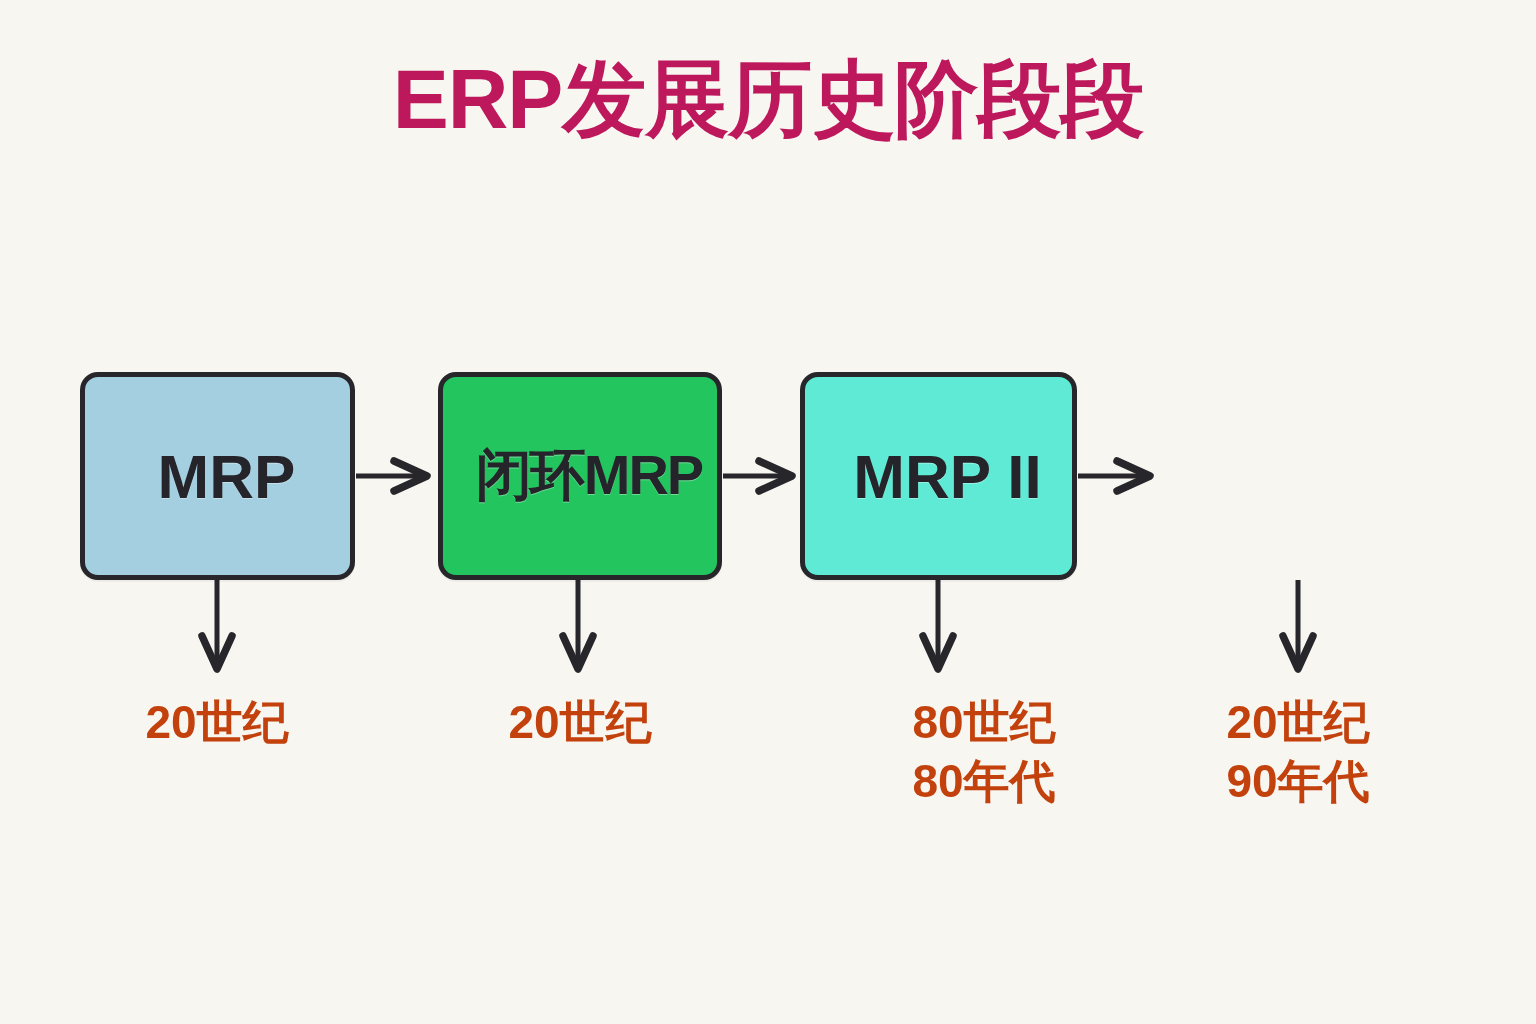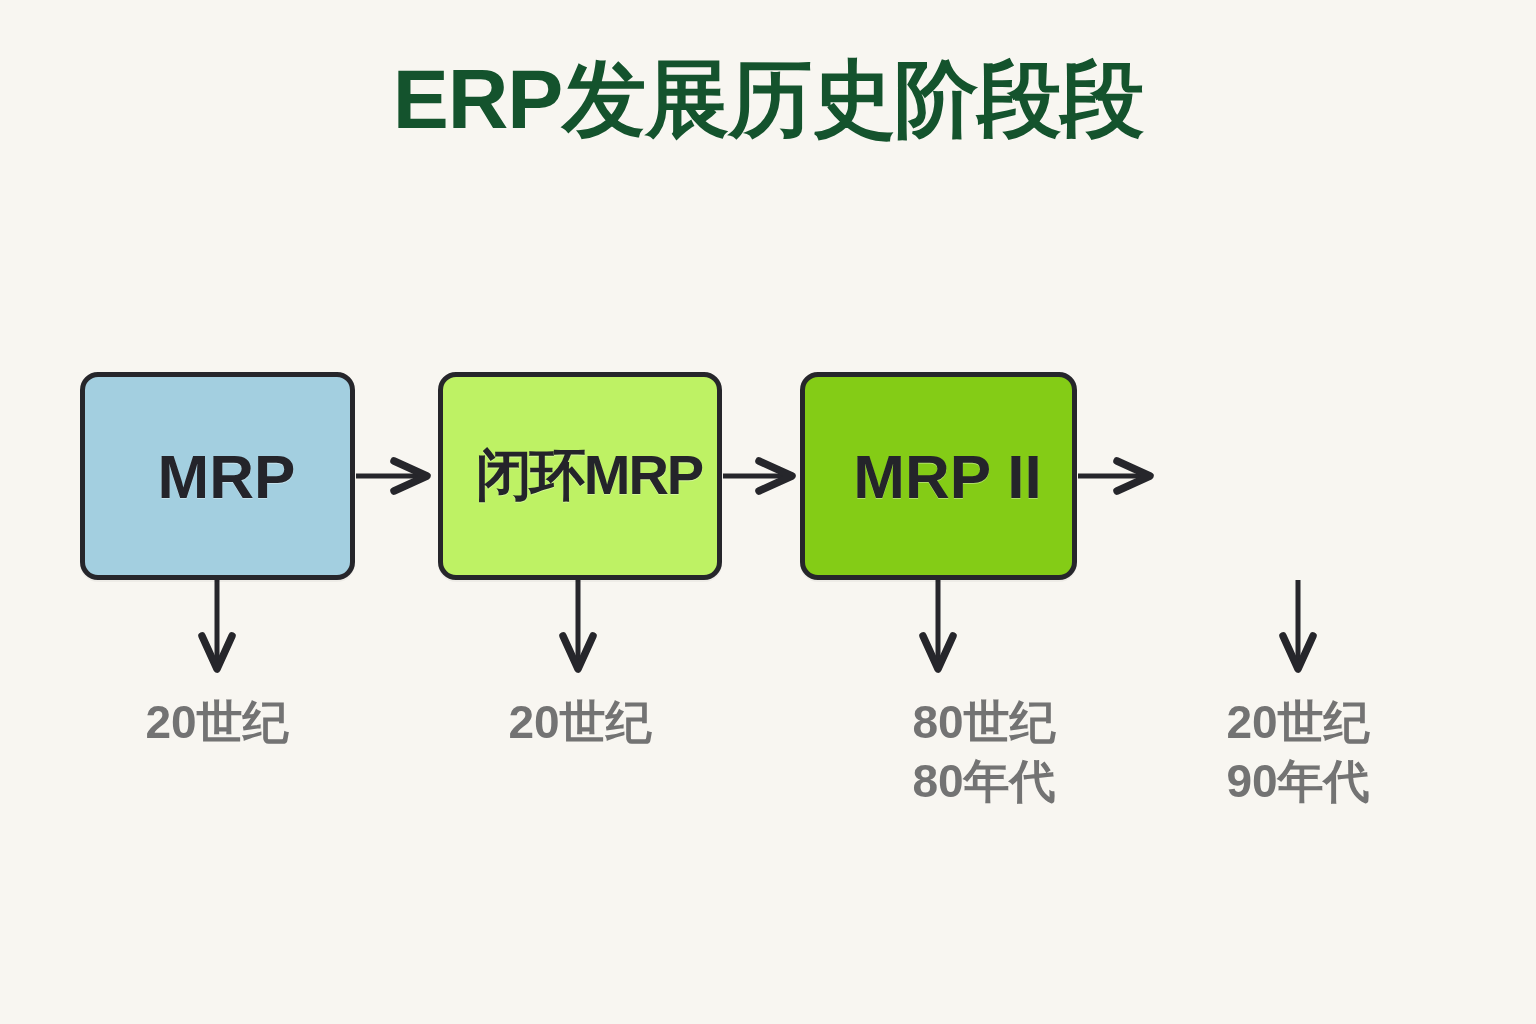--- a/index.html
+++ b/index.html
@@ -25,21 +25,21 @@
   
   #title {
     position: absolute;
     left: 0;
     top: 55px;
     width: 1536px;
     text-align: center;
     font-size: 84px;
     font-weight: 800;
     letter-spacing: -1px;
-    color: #14532d;
+    color: #be185d;
     line-height: 1.05;
     white-space: nowrap;
     -webkit-font-smoothing: antialiased;
   }
 
   
   .stage-box {
     position: absolute;
     box-sizing: border-box;
     border: 5px solid #26262b;
@@ -68,21 +68,21 @@
   #box-2 { left: 800px;  top: 372px; width: 277px; height: 208px; background: #bfdcc3; }
   #box-3 { left: 1160px; top: 372px; width: 277px; height: 208px; background: #fad5ad; }
 
   
   .era-caption {
     position: absolute;
     width: 320px;
     text-align: center;
     font-size: 46px;
     font-weight: 700;
-    color: #737373;
+    color: #c2410c;
     line-height: 1.28;
     white-space: nowrap;
   }
   .era-caption .line { display: block; }
 
   #era-0 { left: 57px;   top: 693px; }
   #era-1 { left: 420px;  top: 693px; }
   #era-2 { left: 824px;  top: 693px; }
   #era-3 { left: 1138px; top: 693px; }
 
@@ -119,25 +119,25 @@
       <line x1="578" y1="580" x2="578" y2="668" marker-end="url(#ah)"></line>
       <line x1="938" y1="580" x2="938" y2="668" marker-end="url(#ah)"></line>
       <line x1="1298" y1="580" x2="1298" y2="668" marker-end="url(#ah)"></line>
     </g>
   </svg>
 
   <div class="stage-box" id="box-0" style="background: rgb(163, 207, 224);">
     <span class="stage-label">MRP</span>
   </div>
 
-  <div class="stage-box" id="box-1" style="background: #bef264; text-align: right;">
+  <div class="stage-box" id="box-1" style="background: #22c55e; text-align: right;">
     <span class="stage-label tight">闭环MRP</span>
   </div>
 
-  <div class="stage-box" id="box-2" style="background: #84cc16;">
+  <div class="stage-box" id="box-2" style="background: #5eead4;">
     <span class="stage-label">MRP II</span>
   </div>
 
 
   <div class="era-caption" id="era-0">
     <span class="line">20世纪</span>
   </div>
 
   <div class="era-caption" id="era-1">
     <span class="line">20世纪</span>

